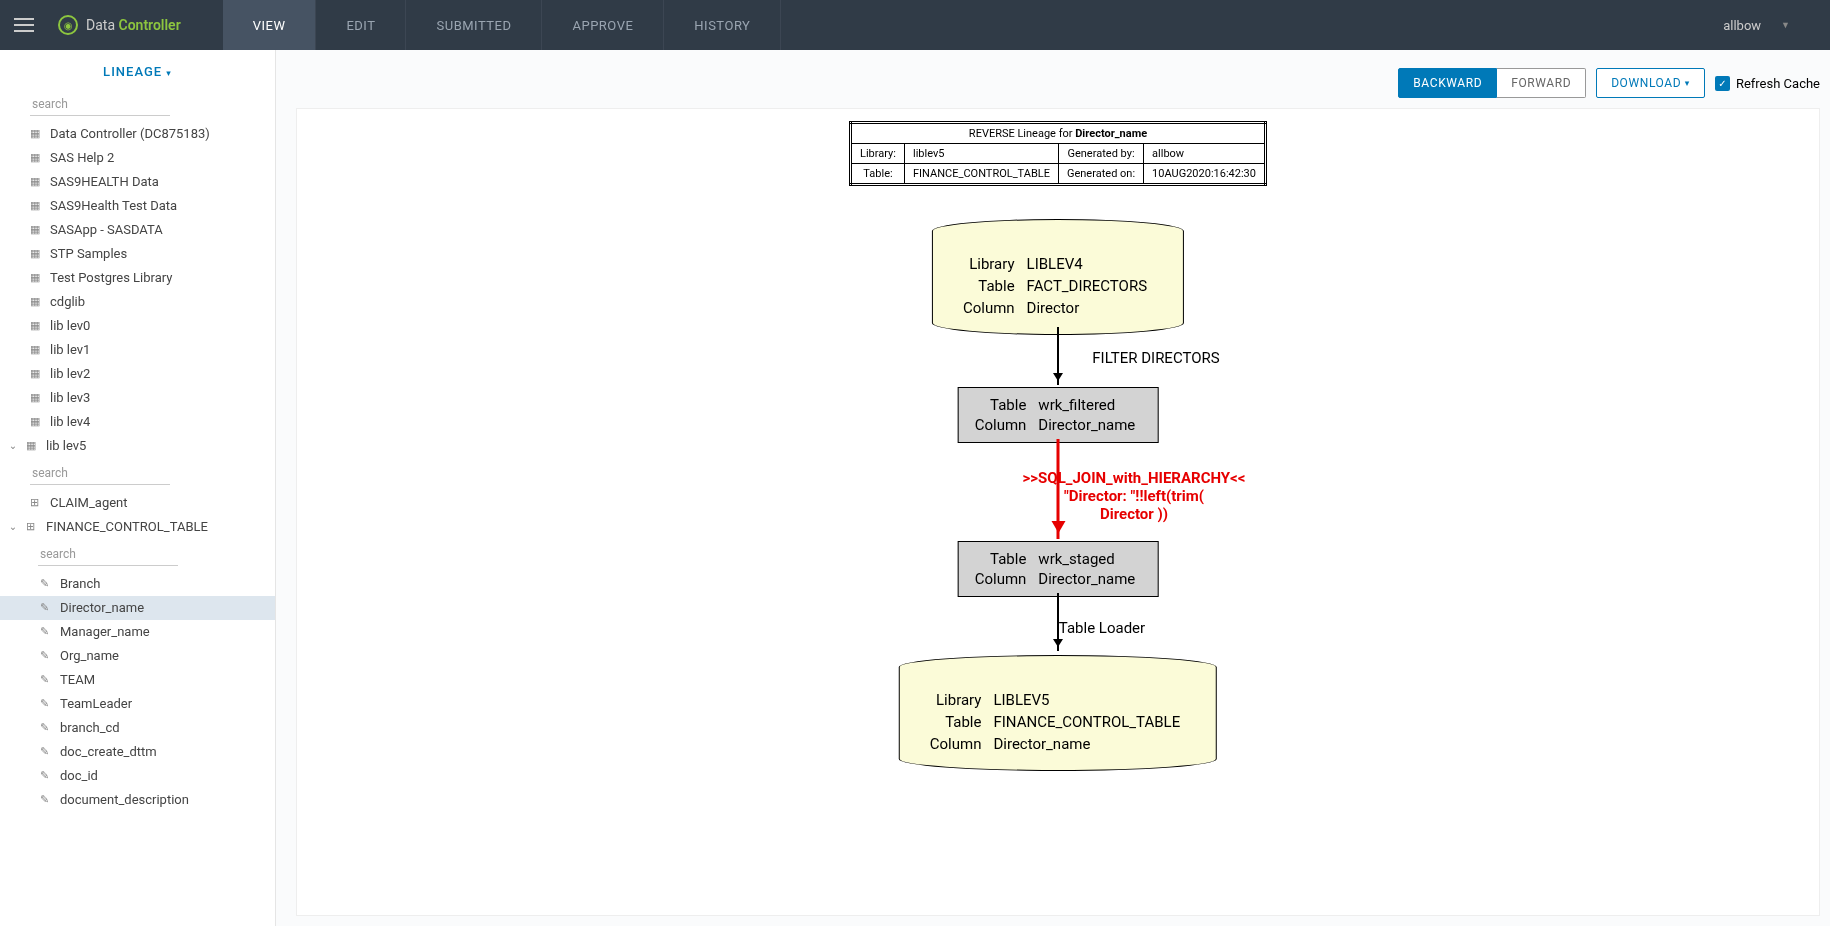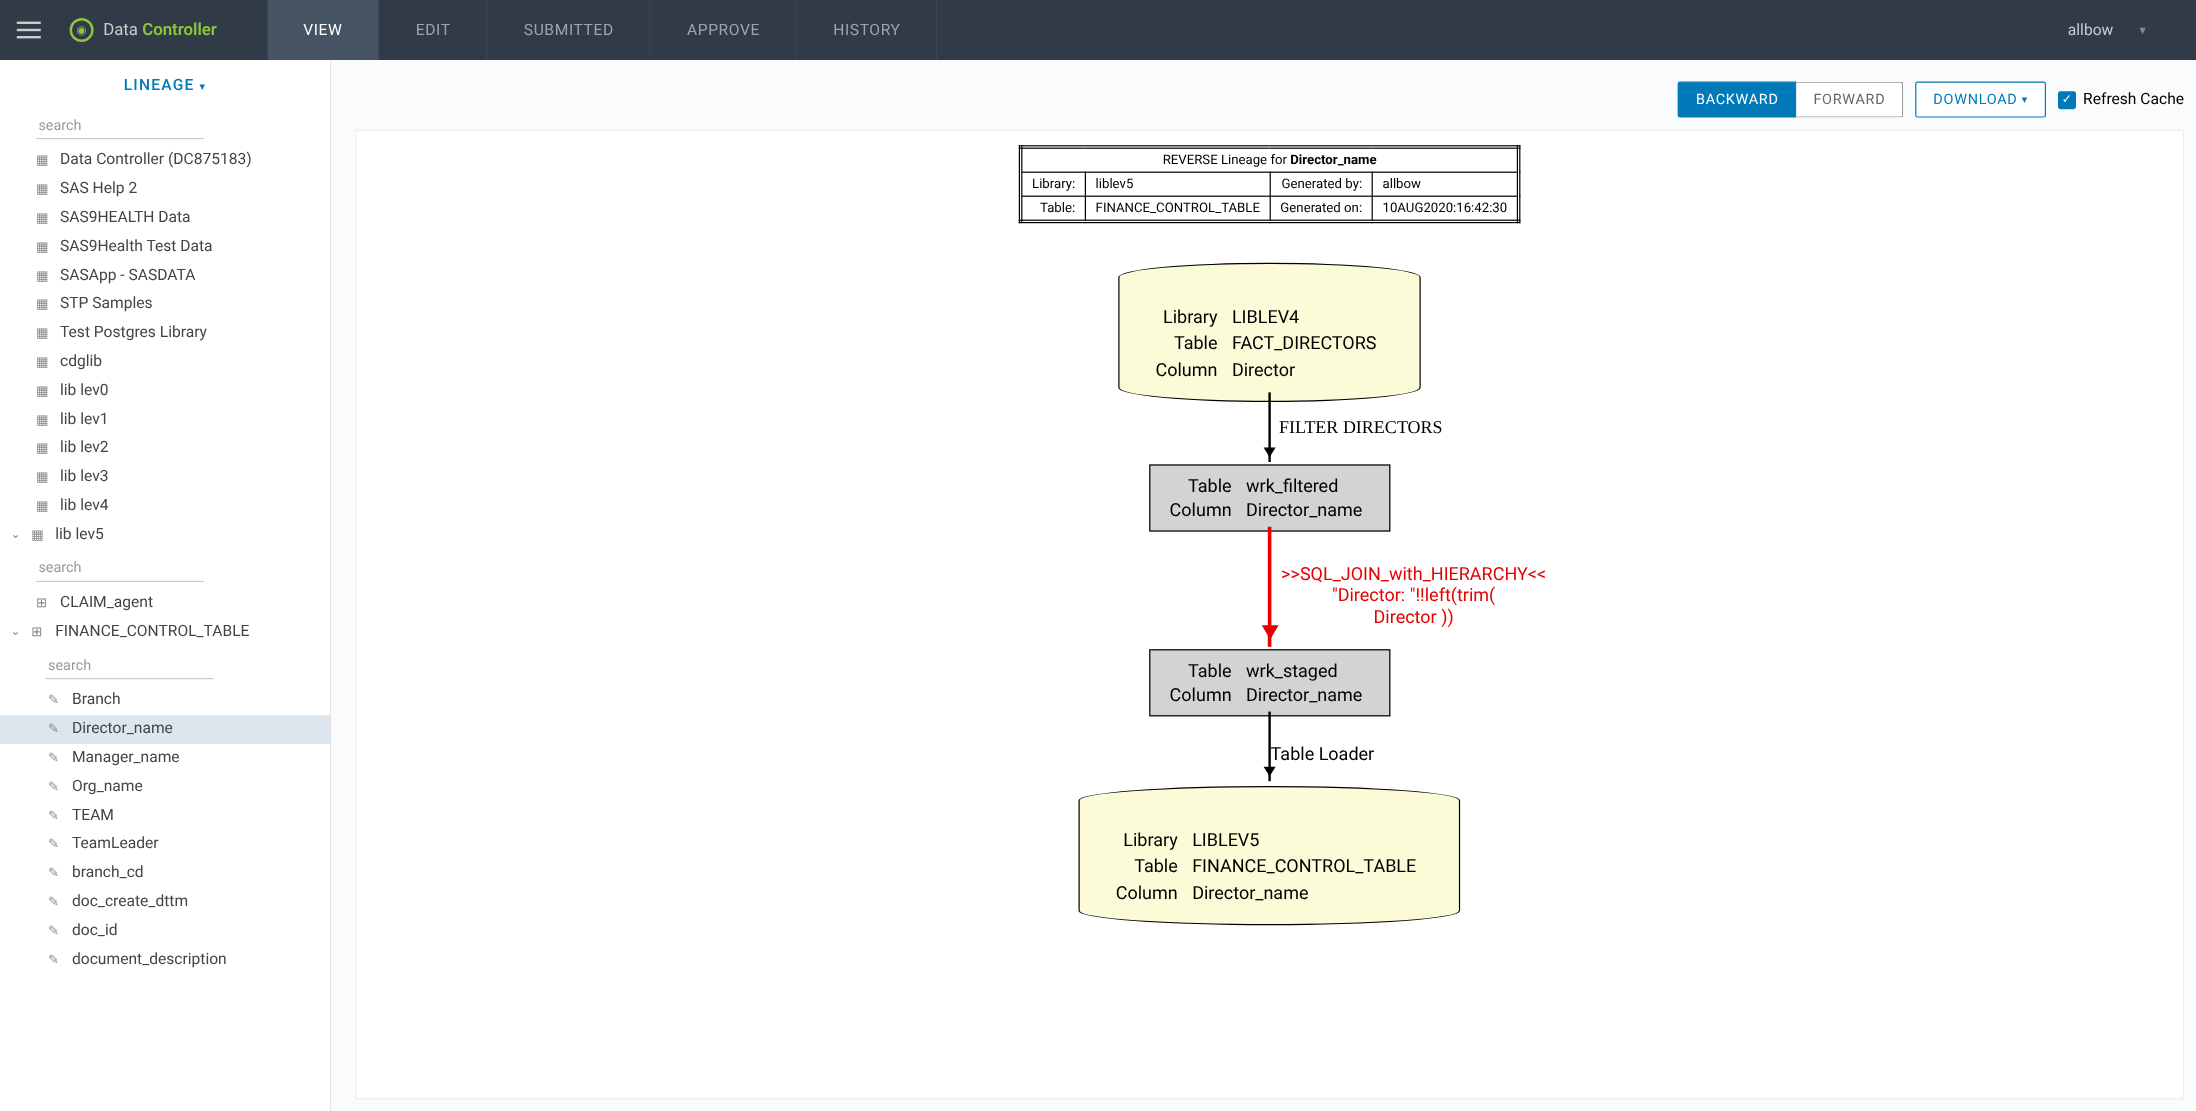--- a/index.html
+++ b/index.html
@@ -46,21 +46,21 @@
 .checkbox-wrap { display: flex; align-items: center; gap: 6px; font-size: 13px; }
 .chk { width: 15px; height: 15px; background: #0079b8; border-radius: 2px; display: flex; align-items: center; justify-content: center; color: #fff; font-size: 10px; }
 
 .canvas { flex: 1; background: #fff; margin: 0 10px 10px 20px; border: 1px solid #eee; position: relative; overflow: hidden; }
 .diagram { position: absolute; left: 50%; transform: translateX(-50%); top: 12px; width: 700px; font-family: Georgia, serif; }
 
 .header-table { border-collapse: collapse; margin: 0 auto; border: 3px double #000; }
 .header-table td, .header-table th { border: 1px solid #000; padding: 3px 8px; font-size: 11px; }
 .header-title { text-align: center; font-weight: normal; }
 .header-title b { font-weight: bold; }
-.header-table .lbl { text-align: right; }
+.header-table .lbl { text-align: center; }
 
 .cyl { position: absolute; left: 50%; transform: translateX(-50%); }
 .cyl-body { background: #fbfbd8; border: 1px solid #000; border-radius: 50% / 12px; }
 .cyl-inner { padding: 32px 28px 14px 28px; }
 .cyl-table td { font-size: 15px; padding: 1px 6px 1px 0; }
 .cyl-table td:first-child { text-align: right; padding-right: 10px; }
 
 .rect-node { position: absolute; left: 50%; transform: translateX(-50%); background: #d3d3d3; border: 1px solid #000; padding: 6px 14px; }
 .rect-node table td { font-size: 15px; padding: 0 6px 0 0; }
 .rect-node table td:first-child { text-align: right; padding-right: 10px; }
@@ -277,39 +277,39 @@
                       <td>Column</td>
                       <td>Director</td>
                     </tr>
             </tbody>
                 </table>
           </div>
             </div>
         </div>
 
         <div class="arrow" style="top:206px; height:58px;"></div>
-        <div class="edge-label" style="top:228px; margin-left:76px;font-family:Liberation Serif, serif;">FILTER DIRECTORS</div>
+        <div class="edge-label" style="top:228px; margin-left:98px;">FILTER DIRECTORS</div>
 
         <div class="rect-node" style="top:266px;">
           <table>
             <tbody>
                 <tr>
                   <td>Table</td>
                   <td>wrk_filtered</td>
                 </tr>
             <tr>
                   <td>Column</td>
                   <td>Director_name</td>
                 </tr>
           </tbody>
             </table>
         </div>
 
         <div class="arrow red" style="top:318px; height:100px;"></div>
-        <div class="edge-label red" style="top:348px; margin-left:120px;">
+        <div class="edge-label red" style="top:348px; margin-left:76px;font-weight:bold;">
           <div>&gt;&gt;SQL_JOIN_with_HIERARCHY&lt;&lt;</div>
           <div>"Director: "!!left(trim(</div>
           <div>Director ))</div>
         </div>
 
         <div class="rect-node" style="top:420px;">
           <table>
             <tbody>
                 <tr>
                   <td>Table</td>

